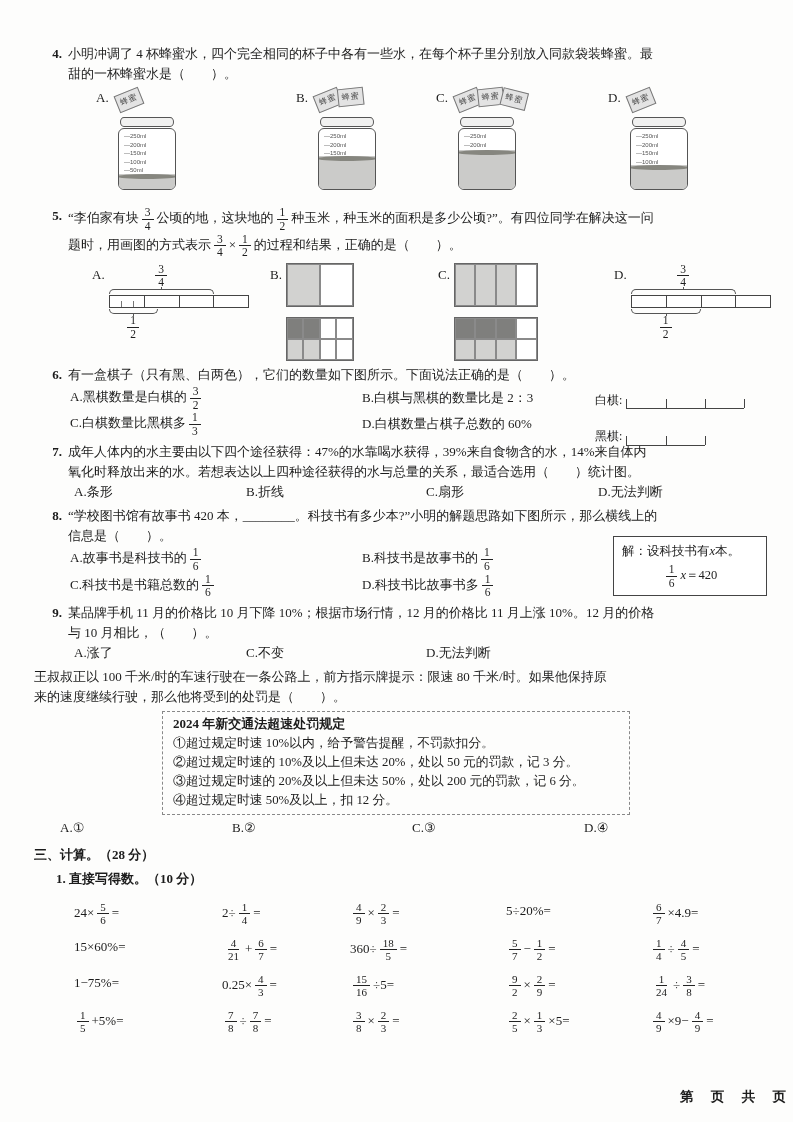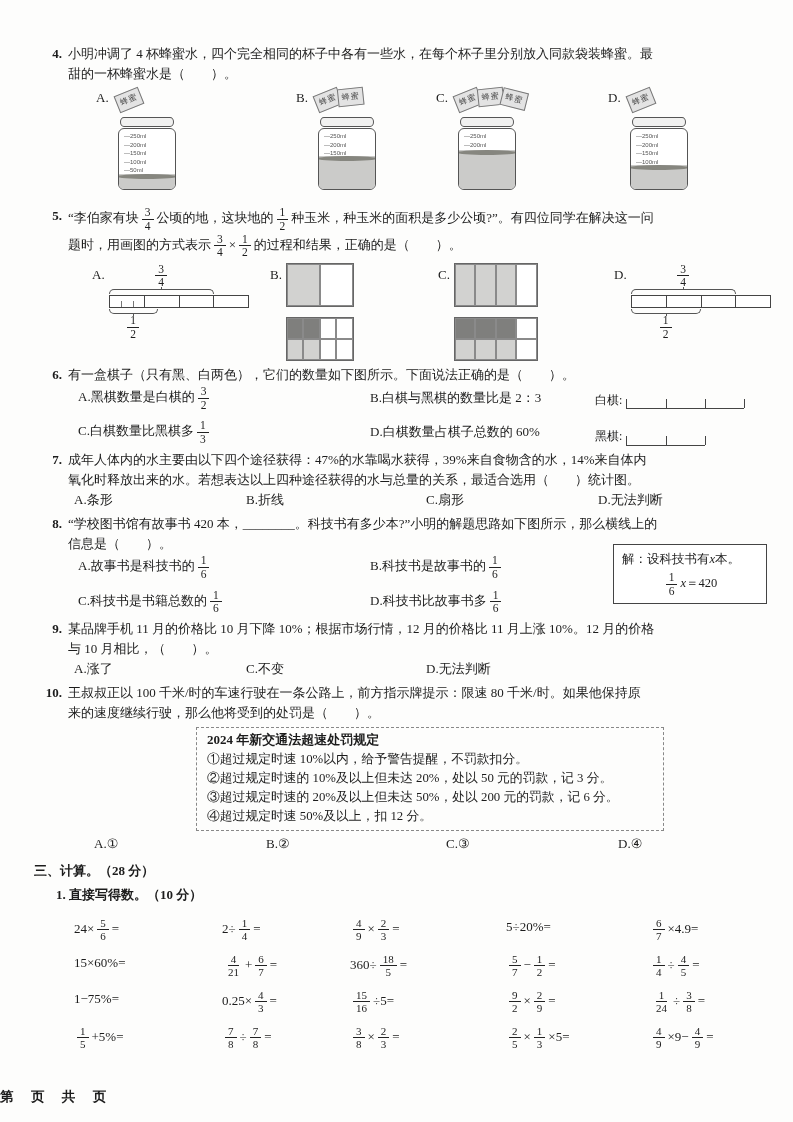--- a/index.html
+++ b/index.html
@@ -57,21 +57,21 @@
   .tk{position:absolute;top:0;bottom:0;width:1px;background:#444;}
   .tkm{position:absolute;bottom:0;height:55%;width:1px;background:#777;}
   .bd-botfrac{text-align:center;}
   .gridcol{display:flex;flex-direction:column;gap:10px;}
   .mini-grid{display:grid;border:1px solid #666;box-sizing:border-box;background:#fff;}
   .mini-grid .c{border:1px solid #8a8a8a;}
   .c.w{background:#fff;} .c.l{background:#d2d2d0;} .c.d{background:#7f7f7d;}
 
   
   .opt-row{display:grid;grid-template-columns:172px 180px 172px auto;margin-left:34px;}
-  .opt-grid2{display:grid;grid-template-columns:292px auto;margin-left:10px;row-gap:8px;align-items:center;}
+  .opt-grid2{display:grid;grid-template-columns:292px auto;margin-left:2px;row-gap:0;align-items:center;}
 
   
   .q6-wrap{position:relative;}
   .q6-diagram{position:absolute;right:2px;top:22px;width:170px;font-size:12px;line-height:2.2;}
   .ruler-row{display:flex;align-items:flex-end;margin-bottom:10px;}
   .ruler-label{margin-right:4px;}
   .ruler{position:relative;height:9px;border-bottom:1px solid #444;display:inline-block;margin-bottom:4px;}
   .rt{position:absolute;bottom:0;width:1px;height:9px;background:#444;}
 
   
@@ -87,21 +87,21 @@
   .reg-rule{font-size:12.8px;line-height:1.5;}
 
   
   .sec-title{font-weight:700;margin-top:6px;}
   .sec-sub{font-weight:700;margin:4px 0 0 22px;}
   .calc-grid{display:grid;grid-template-columns:148px 128px 156px 144px auto;
              row-gap:11px;margin:12px 0 0 40px;}
   .calc-cell{white-space:nowrap;}
   .calc-cell .frac{font-size:11px;}
 
-  .footer{position:absolute;bottom:14px;left:0;right:0;text-align:left;
+  .footer{position:absolute;bottom:14px;left:0;right:0;text-align:right;
           font-weight:700;letter-spacing:7px;font-size:13.5px;margin-top:36px;}
 </style>
 </head>
 <body>
 
 <div class="page">
 
   <div class="q">
     <div class="qnum">4.</div>
     <div class="qbody">
@@ -387,21 +387,20 @@
       <div class="tline">与 10 月相比，（　　）。</div>
       <div class="opt-row" style="margin-left:6px">
         <span>A.涨了</span>
         <span>C.不变</span>
         <span>D.无法判断</span>
       </div>
     </div>
   </div>
 
   <div class="q">
-    <div class="qnum">10.</div>
     <div class="qbody">
       <div class="tline">王叔叔正以 100 千米/时的车速行驶在一条公路上，前方指示牌提示：限速 80 千米/时。如果他保持原</div>
       <div class="tline">来的速度继续行驶，那么他将受到的处罚是（　　）。</div>
       <div class="reg-box">
         <div class="reg-title">2024 年新交通法超速处罚规定</div>
         <div class="reg-rule">①超过规定时速 10%以内，给予警告提醒，不罚款扣分。</div>
         <div class="reg-rule">②超过规定时速的 10%及以上但未达 20%，处以 50 元的罚款，记 3 分。</div>
         <div class="reg-rule">③超过规定时速的 20%及以上但未达 50%，处以 200 元的罚款，记 6 分。</div>
         <div class="reg-rule">④超过规定时速 50%及以上，扣 12 分。</div>
       </div>

